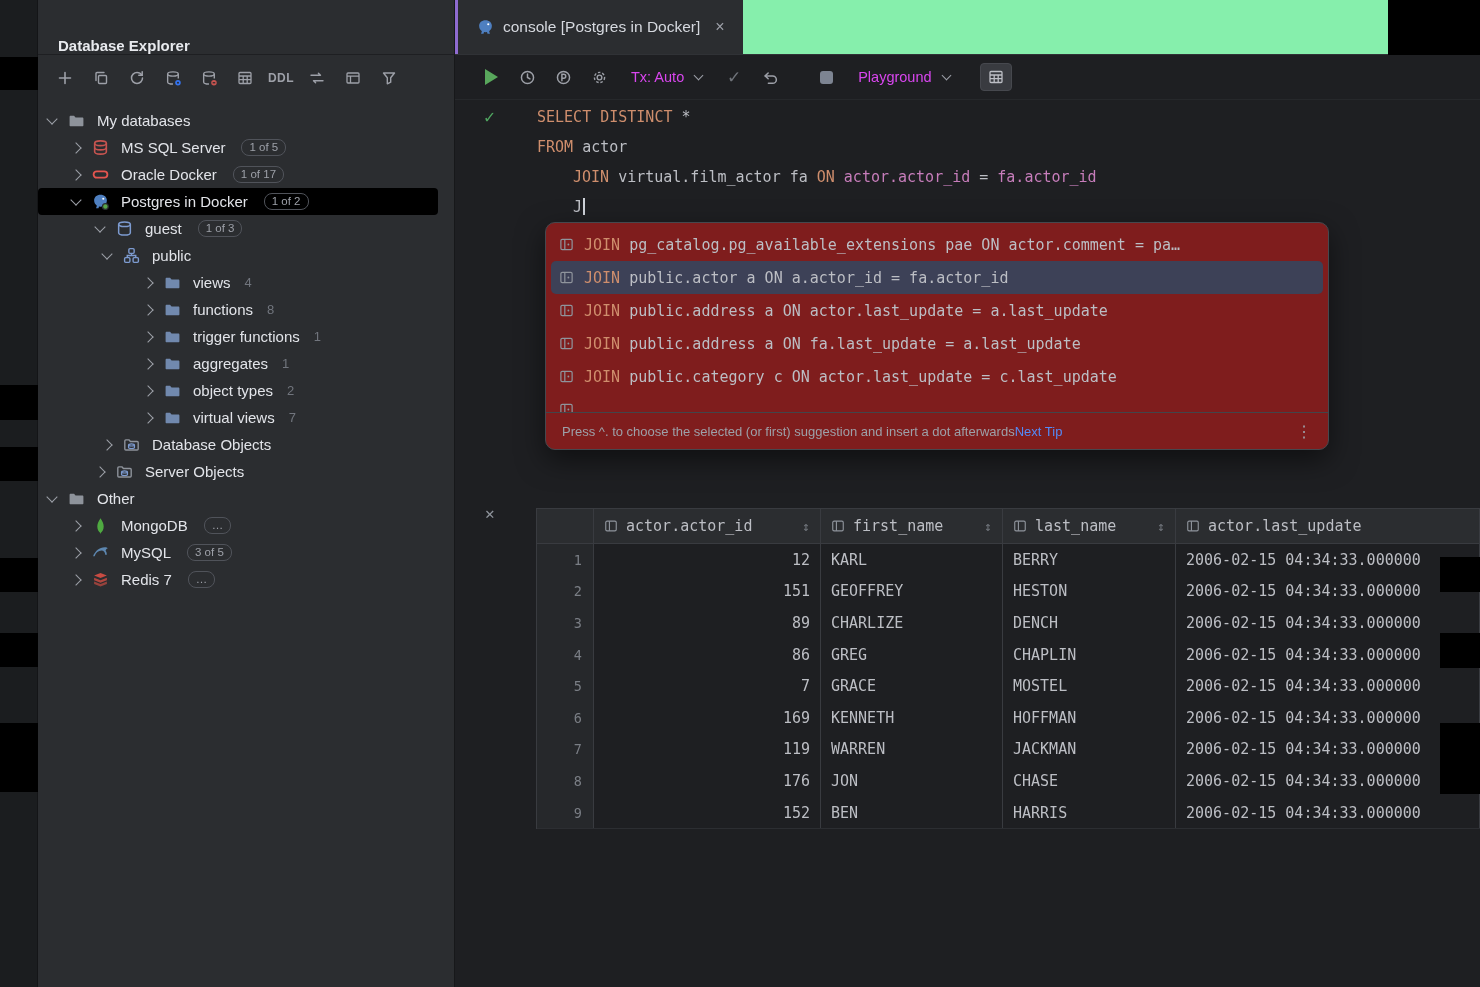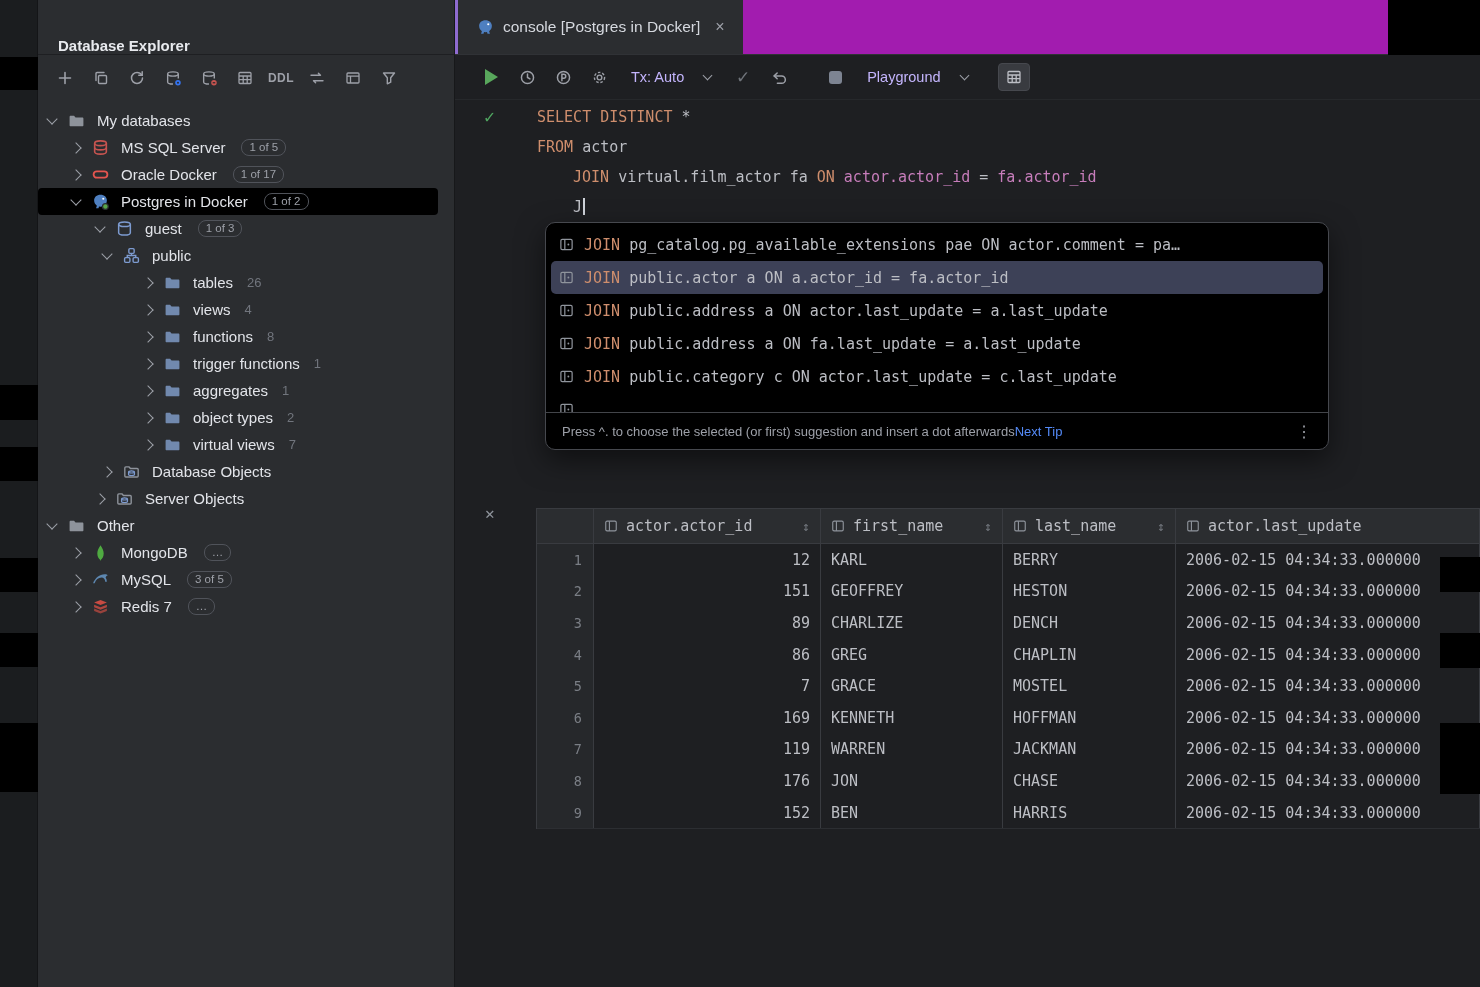--- a/index.html
+++ b/index.html
@@ -31,33 +31,33 @@
   .chev { width:8px; height:8px; border-right:1.6px solid #9da0a8; border-bottom:1.6px solid #9da0a8; flex:none; }
   .chev.right { transform:rotate(-45deg); }
   .chev.down  { transform:rotate(45deg); margin-top:-4px; }
   .ticon { width:17px; height:17px; flex:none; display:flex; align-items:center; justify-content:center; }
   .tlabel { color:#e2e4e9; }
   .tcount { color:#71757d; font-size:13px; margin-left:2px; }
   .tbadge { border:1px solid #50535a; color:#9da0a8; border-radius:8px; font-size:11.5px;
             padding:0 7px; height:17px; line-height:15px; margin-left:4px; }
 
   
-  .tabbar { position:absolute; left:455px; top:0; width:1025px; height:55px; background:#a21caf;
+  .tabbar { position:absolute; left:455px; top:0; width:1025px; height:55px; background:#86efac;
             border-bottom:1px solid #303236; display:flex; }
   .tab { display:flex; align-items:center; gap:9px; padding:0 18px 0 22px; background:#2b2d30; position:relative; }
   .tab::before { content:""; position:absolute; left:0; top:0; width:3px; height:100%; background:#8f6bd0; }
   .tab-label { font-size:15.5px; color:#d5d8de; }
   .tab-close { color:#9da0a8; font-size:16px; margin-left:6px; }
 
   
   .run-toolbar { position:absolute; left:455px; top:55px; width:1025px; height:45px; display:flex;
                  align-items:center; color:#9da0a8; border-bottom:1px solid #26282b; padding-left:20px; gap:4px; }
   .tbtn { width:32px; height:28px; display:flex; align-items:center; justify-content:center; border-radius:4px; flex:none; }
   .play { width:0; height:0; border-left:13px solid #58a75c; border-top:8px solid transparent; border-bottom:8px solid transparent; }
-  .tx { display:flex; align-items:center; gap:20px; color:#c4b5fd; font-size:14.5px; margin:0 12px; }
+  .tx { display:flex; align-items:center; gap:11px; color:#d946ef; font-size:14.5px; margin:0 12px; }
   .dd-chev { width:7px; height:7px; border-right:1.5px solid #9da0a8; border-bottom:1.5px solid #9da0a8;
              transform:rotate(45deg); margin-top:-3px; }
   .check { color:#6f737a; font-size:17px; }
   .stop { width:13px; height:13px; background:#7d8492; border-radius:3px; }
   .grid-btn { background:#393b40; border:1px solid #46484e; margin-left:14px; }
   .gap { width:16px; flex:none; }
 
   
   .editor { position:absolute; left:455px; top:100px; width:1025px; height:887px; background:#1e1f22;
             font-family:"DejaVu Sans Mono", monospace; }
@@ -65,21 +65,21 @@
   .code { position:absolute; left:82px; top:2px; font-size:15px; line-height:30px; color:#bcbec4; }
   .cl { white-space:nowrap; }
   .ind { padding-left:36px; }
   .tok { margin-right:9px; }
   .tok:last-child { margin-right:0; }
   .kw { color:#cf8e6d; }
   .ref { color:#c77dbb; }
   .caret { display:inline-block; width:2px; height:17px; background:#ced2d9; vertical-align:-3px; margin-left:1px; }
 
   
-  .popup { position:absolute; left:90px; top:122px; width:784px; height:228px; background:#000000;
+  .popup { position:absolute; left:90px; top:122px; width:784px; height:228px; background:#7f1d1d;
            border:1px solid #46484e; border-radius:10px; box-shadow:0 10px 28px rgba(0,0,0,.5);
            overflow:hidden; display:flex; flex-direction:column; z-index:10; }
   .popup-list { flex:1; overflow:hidden; padding-top:5px; }
   .pitem { height:33px; display:flex; align-items:center; gap:10px; padding:0 8px; margin:0 5px;
            font-size:15px; font-family:"DejaVu Sans Mono", monospace; color:#bcbec4;
            white-space:nowrap; border-radius:5px; overflow:hidden; }
   .pitem.selected { background:#3d4157; }
   .picon { flex:none; display:flex; }
   .popup-footer { border-top:1px solid #43454a; height:37px; display:flex; align-items:center;
                   padding:0 16px; font-size:13px; color:#9da0a8;
@@ -249,30 +249,20 @@
             <svg width="17" height="17" viewBox="0 0 16 16" fill="none" stroke="#7d9bd0" stroke-width="1.3">
               <rect x="5.5" y="1.5" width="5" height="4.5" rx="1"></rect>
               <rect x="1.5" y="10" width="5" height="4.5" rx="1"></rect>
               <rect x="9.5" y="10" width="5" height="4.5" rx="1"></rect>
               <path d="M8 6v2M4 10V8h8v2"></path>
             </svg>
           </span>
         <span class="tlabel">public</span>
       </div>
 
-      <div class="trow l4">
-        <span class="chev right"></span>
-        <span class="ticon">
-            <svg width="17" height="17" viewBox="0 0 16 16">
-              <path fill="#7189ae" d="M1.5 4.5c0-.6.4-1 1-1h3.2l1.4 1.6h6.4c.6 0 1 .4 1 1v6.4c0 .6-.4 1-1 1h-11c-.6 0-1-.4-1-1z"></path>
-            </svg>
-          </span>
-        <span class="tlabel">tables</span>
-        <span class="tcount">26</span>
-      </div>
 
       <div class="trow l4">
         <span class="chev right"></span>
         <span class="ticon">
             <svg width="17" height="17" viewBox="0 0 16 16">
               <path fill="#7189ae" d="M1.5 4.5c0-.6.4-1 1-1h3.2l1.4 1.6h6.4c.6 0 1 .4 1 1v6.4c0 .6-.4 1-1 1h-11c-.6 0-1-.4-1-1z"></path>
             </svg>
           </span>
         <span class="tlabel">views</span>
         <span class="tcount">4</span>

